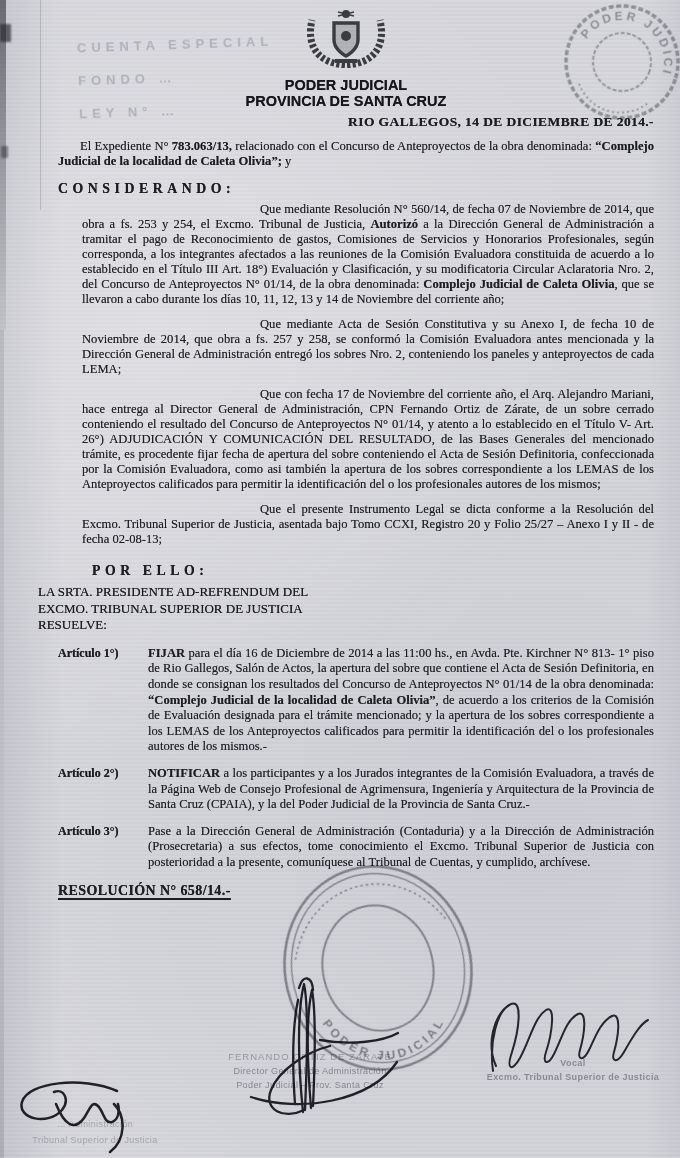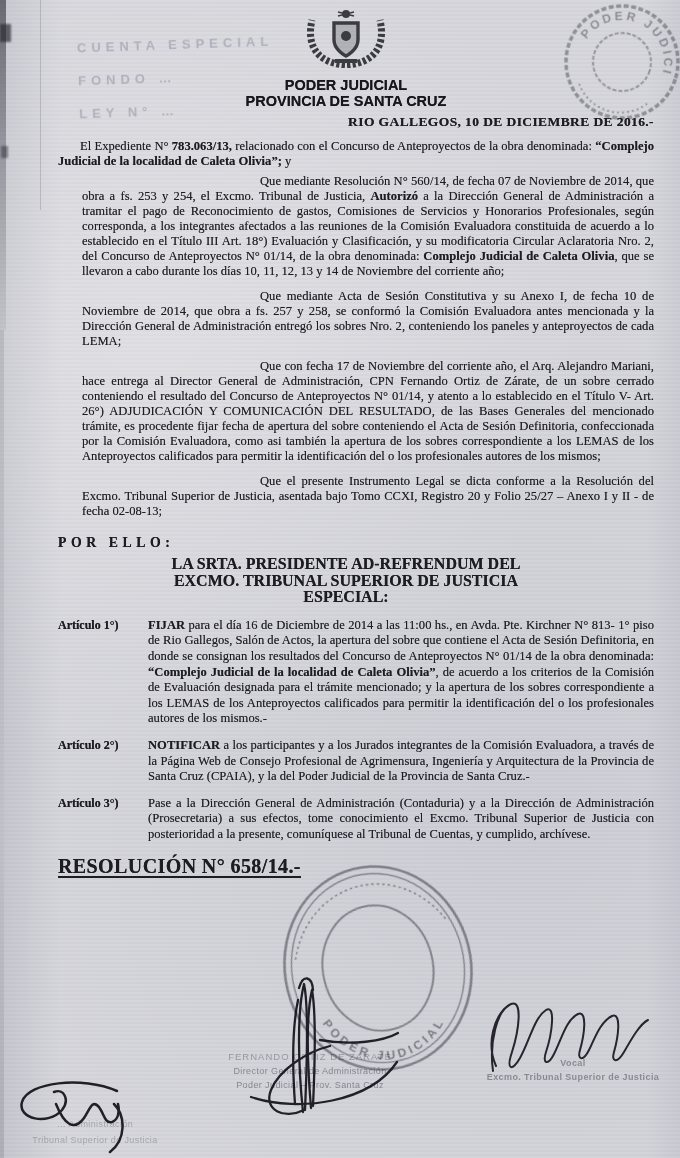--- a/index.html
+++ b/index.html
@@ -18,32 +18,32 @@
   .content{position:absolute;inset:0;padding:4px 26px 0 58px;box-sizing:border-box;z-index:1;}
   .letterhead{text-align:center;margin-left:-20px;}
   .coat{display:block;margin:2px auto 0 auto;}
   .org1,.org2{font-family:"Liberation Sans",sans-serif;font-weight:bold;font-size:14.5px;line-height:16px;color:#17161d;text-shadow:0 0 .6px rgba(20,20,30,.75);}
   .org1{margin-top:9px;}
   .org3{font-weight:bold;font-size:13.5px;line-height:15px;text-shadow:0 0 .5px rgba(20,20,30,.7);}
   .dateline{text-align:right;font-weight:bold;font-size:13.5px;margin-top:5px;letter-spacing:.4px;text-shadow:0 0 .5px rgba(20,20,30,.7);}
   .lbl{font-weight:bold;font-size:13.8px;letter-spacing:.33em;text-shadow:0 0 .5px rgba(20,20,30,.75);}
   .lbl-visto{margin-top:11px;}
   .lbl-cons{margin-top:12px;}
-  .lbl-por{margin-top:16px;}
+  .lbl-por{margin-top:16px;margin-left:34px;}
   .para{font-size:12.6px;line-height:15px;text-align:justify;text-shadow:0 0 .35px rgba(35,35,48,.55);}
   .p-visto{margin-top:9px;text-indent:22px;}
   .p-cons{margin-top:10px;text-indent:178px;margin-left:24px;}
   .p-cons.first{margin-top:5px;}
   .b{font-weight:bold;}
-  .resolve{margin-top:5px;text-align:center;font-weight:bold;font-size:16px;line-height:16.6px;margin-left:-20px;text-shadow:0 0 .5px rgba(20,20,30,.75);}
+  .resolve{margin-top:5px;text-align:left;font-weight:normal;font-size:13px;line-height:16.6px;margin-left:-20px;text-shadow:0 0 .5px rgba(20,20,30,.75);}
   .articles{margin-top:12px;}
   .article{display:flex;margin-bottom:11px;}
   .article .lab{flex:none;width:90px;font-weight:bold;font-size:12px;line-height:15.6px;text-shadow:0 0 .5px rgba(20,20,30,.75);}
   .article .bod{flex:1;font-size:12.6px;line-height:15.6px;text-align:justify;text-shadow:0 0 .35px rgba(35,35,48,.55);}
-  .resnum{margin-top:12px;font-weight:bold;font-size:20px;letter-spacing:.4px;text-decoration:underline;text-underline-offset:3px;text-decoration-thickness:1.6px;text-shadow:0 0 .5px rgba(20,20,30,.8);}
+  .resnum{margin-top:12px;font-weight:bold;font-size:14px;letter-spacing:.4px;text-decoration:underline;text-underline-offset:3px;text-decoration-thickness:1.6px;text-shadow:0 0 .5px rgba(20,20,30,.8);}
   
   .faintblock{position:absolute;font-family:"Liberation Sans",sans-serif;pointer-events:none;}
   .tl-stamp{left:78px;top:28px;transform:rotate(-2deg);color:#9090a2;opacity:.55;filter:blur(.6px);font-weight:bold;font-size:13px;letter-spacing:5px;line-height:33px;white-space:nowrap;}
   .sigtext{color:#73737f;filter:blur(.35px);font-size:9px;letter-spacing:.4px;text-align:center;line-height:14px;white-space:nowrap;}
   .sig-center-txt{left:210px;top:1050px;width:200px;opacity:.8;}
   .sig-center-txt .nm{font-size:9.5px;letter-spacing:1px;color:#8a8a96;}
   .sig-right-txt{left:468px;top:1056px;width:210px;opacity:.75;font-weight:bold;}
   .sig-left-txt{left:0px;top:1116px;width:190px;opacity:.5;line-height:16px;}
   
   .edge-l{position:absolute;left:0;top:0;width:6px;height:330px;background:linear-gradient(180deg,#2c2c36 0%,rgba(44,44,54,.55) 45%,rgba(44,44,54,.12) 100%);opacity:.6;filter:blur(.5px);z-index:2;}
@@ -81,34 +81,35 @@
           <path d="M50,6 l16,4 M50,10 l16,-4" stroke-width="1.4"></path>
           <path d="M46,17 h24 v17 c0,10 -12,16 -12,16 c0,0 -12,-6 -12,-16 z" stroke-width="3.4" fill="rgba(38,38,46,.25)"></path>
           <circle cx="58" cy="30" r="5" fill="#26262e" stroke="none"></circle>
           <path d="M47,55 h22" stroke-width="4"></path>
         </g>
       </svg>
       <div class="org1">PODER JUDICIAL</div>
       <div class="org2">PROVINCIA DE SANTA CRUZ</div>
     </div>
 
-    <div class="dateline">RIO GALLEGOS, 10 DE DICIEMBRE DE 2016.-</div>
+    <div class="dateline">RIO GALLEGOS, 14 DE DICIEMBRE DE 2014.-</div>
 
     <div class="para p-visto"><span>El Expediente N° </span><span class="b">783.063/13,</span><span> relacionado con el Concurso de Anteproyectos de la obra denominada: </span><span class="b">“Complejo Judicial de la localidad de Caleta Olivia”;</span><span> y</span></div>
 
+    <div class="lbl lbl-cons">CONSIDERANDO:</div>
     <div class="para p-cons first"><span>Que mediante Resolución N° 560/14, de fecha 07 de Noviembre de 2014, que obra a fs. 253 y 254, el Excmo. Tribunal de Justicia, </span><span class="b">Autorizó</span><span> a la Dirección General de Administración a tramitar el pago de Reconocimiento de gastos, Comisiones de Servicios y Honorarios Profesionales, según corresponda, a los integrantes afectados a las reuniones de la Comisión Evaluadora constituida de acuerdo a lo establecido en el Título III Art. 18°) Evaluación y Clasificación, y su modificatoria Circular Aclaratoria Nro. 2, del Concurso de Anteproyectos N° 01/14, de la obra denominada: </span><span class="b">Complejo Judicial de Caleta Olivia</span><span>, que se llevaron a cabo durante los días 10, 11, 12, 13 y 14 de Noviembre del corriente año;</span></div>
     <div class="para p-cons"><span>Que mediante Acta de Sesión Constitutiva y su Anexo I, de fecha 10 de Noviembre de 2014, que obra a fs. 257 y 258, se conformó la Comisión Evaluadora antes mencionada y la Dirección General de Administración entregó los sobres Nro. 2, conteniendo los paneles y anteproyectos de cada LEMA;</span></div>
     <div class="para p-cons"><span>Que con fecha 17 de Noviembre del corriente año, el Arq. Alejandro Mariani, hace entrega al Director General de Administración, CPN Fernando Ortiz de Zárate, de un sobre cerrado conteniendo el resultado del Concurso de Anteproyectos N° 01/14, y atento a lo establecido en el Título V- Art. 26°) ADJUDICACIÓN Y COMUNICACIÓN DEL RESULTADO, de las Bases Generales del mencionado trámite, es procedente fijar fecha de apertura del sobre conteniendo el Acta de Sesión Definitoria, confeccionada por la Comisión Evaluadora,  como asi también la apertura de los sobres correspondiente a los LEMAS de los Anteproyectos calificados para permitir la identificación del o los profesionales autores de los mismos;</span></div>
     <div class="para p-cons"><span>Que el presente Instrumento Legal se dicta conforme a la Resolución del Excmo. Tribunal Superior de Justicia, asentada bajo Tomo CCXI, Registro 20 y Folio 25/27 – Anexo I y II - de fecha 02-08-13;</span></div>
 
     <div class="lbl lbl-por">POR ELLO:</div>
     <div class="resolve">
       <div>LA SRTA. PRESIDENTE AD-REFRENDUM DEL</div>
       <div>EXCMO. TRIBUNAL SUPERIOR DE JUSTICIA</div>
-      <div>ESPECIAL:</div>
+      <div>RESUELVE:</div>
     </div>
 
     <div class="articles">
       <div class="article">
         <div class="lab">Artículo 1°)</div>
         <div class="bod"><span class="b">FIJAR</span><span> para el día 16 de Diciembre de 2014 a las 11:00 hs., en Avda. Pte. Kirchner N° 813- 1° piso de Rio Gallegos, Salón de Actos, la apertura del sobre que contiene el Acta de Sesión Definitoria, en donde se consignan los resultados del Concurso de Anteproyectos N° 01/14 de la obra denominada: </span><span class="b">“Complejo Judicial de la localidad de Caleta Olivia”</span><span>, de acuerdo a los criterios de la Comisión de Evaluación designada para el trámite mencionado; y la apertura de los sobres correspondiente a los LEMAS de los Anteproyectos calificados para permitir la identificación del o los profesionales autores de los mismos.-</span></div>
       </div>
       <div class="article">
         <div class="lab">Artículo 2°)</div>
         <div class="bod"><span class="b">NOTIFICAR</span><span> a los participantes y a los Jurados integrantes de la Comisión Evaluadora, a través de la Página Web de Consejo Profesional de Agrimensura, Ingeniería y Arquitectura de la Provincia de Santa Cruz (CPAIA), y la del Poder Judicial de la Provincia de Santa Cruz.-</span></div>

